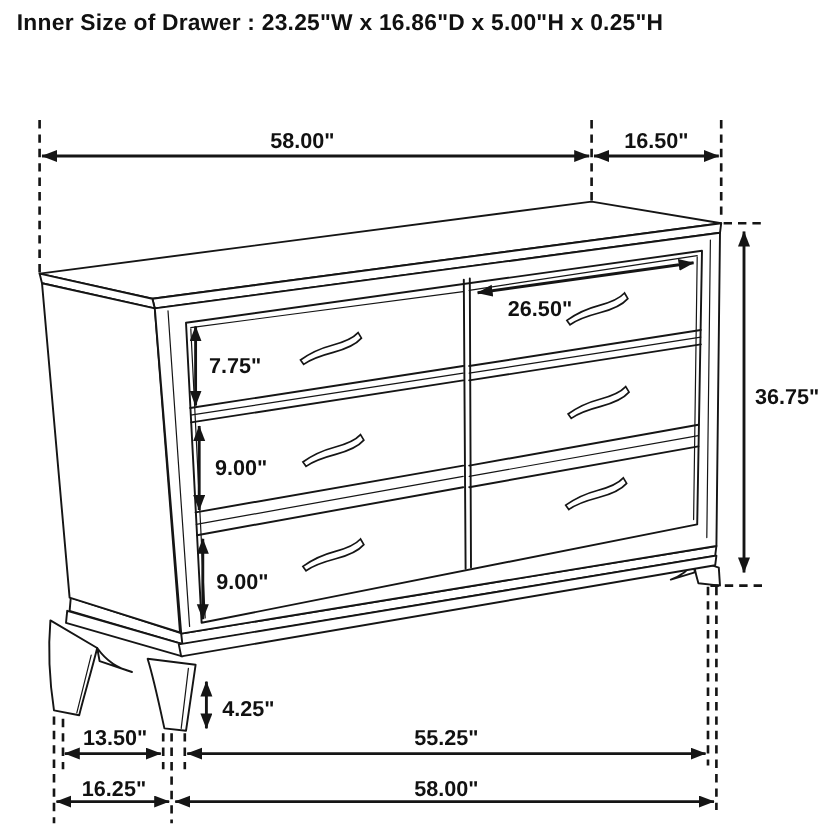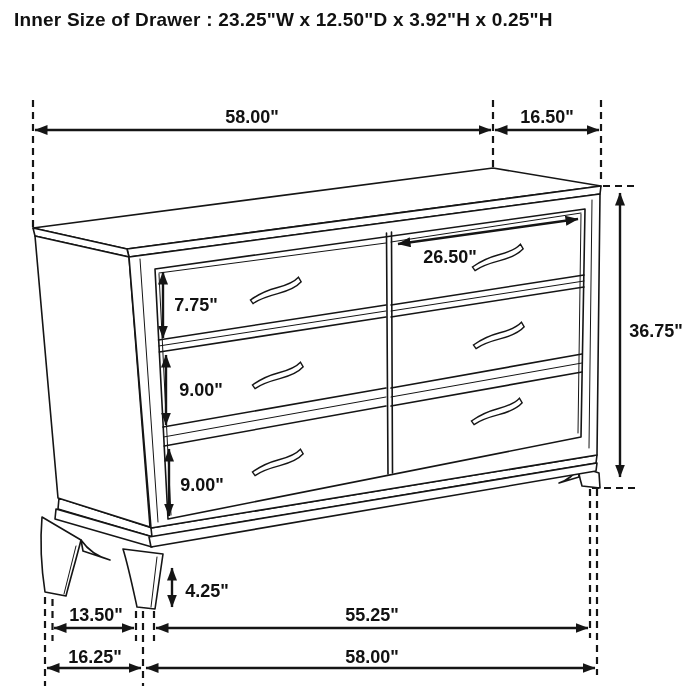--- a/index.html
+++ b/index.html
@@ -13,21 +13,21 @@
   .thin{stroke-width:1;}
   .dash{stroke:#151515;stroke-width:2.2;fill:none;stroke-dasharray:7 5;}
   .dim{stroke:#151515;stroke-width:2.4;fill:none;}
   .dimlabel{font-family:"Liberation Sans",sans-serif;font-size:18px;font-weight:bold;fill:#111;
             text-anchor:middle;}
 </style>
 </head>
 <body>
 
 <div class="canvas">
-  <div class="page-title">Inner Size of Drawer : 23.25"W x 12.50"D x 3.92"H x 0.25"H</div>
+  <div class="page-title">Inner Size of Drawer : 23.25"W x 16.86"D x 5.00"H x 0.25"H</div>
 
   <svg width="700" height="700" viewBox="0 0 700 700">
     <defs>
       <marker id="ah" markerUnits="userSpaceOnUse" markerWidth="14" markerHeight="11" refX="12.5" refY="5" orient="auto-start-reverse">
         <polygon points="0,0 13,5 0,10" fill="#151515"></polygon>
       </marker>
     </defs>
 
     <g>
 

